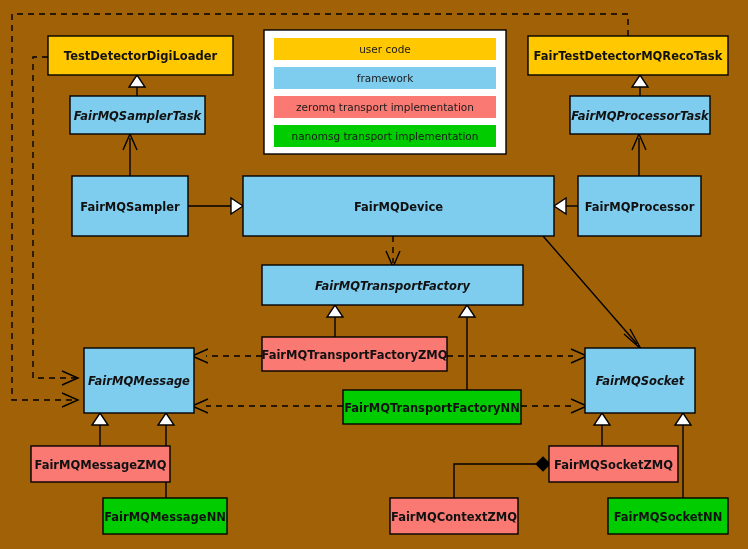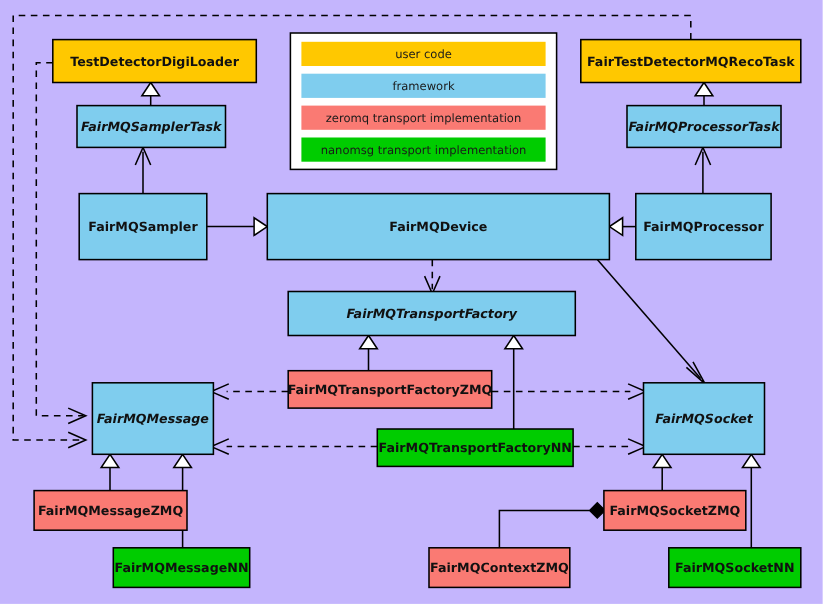--- a/index.html
+++ b/index.html
@@ -5,21 +5,21 @@
 <style>
   html, body {
     margin: 0;
     padding: 0;
     background: #ffffff;
   }
   #diagram-root {
     position: relative;
     width: 748px;
     height: 549px;
-    background: #c4b5fd;
+    background: #a16207;
     font-family: "DejaVu Sans", "Liberation Sans", sans-serif;
     overflow: hidden;
   }
   svg#diagram-svg {
     position: absolute;
     top: 0;
     left: 0;
     width: 748px;
     height: 549px;
   }

